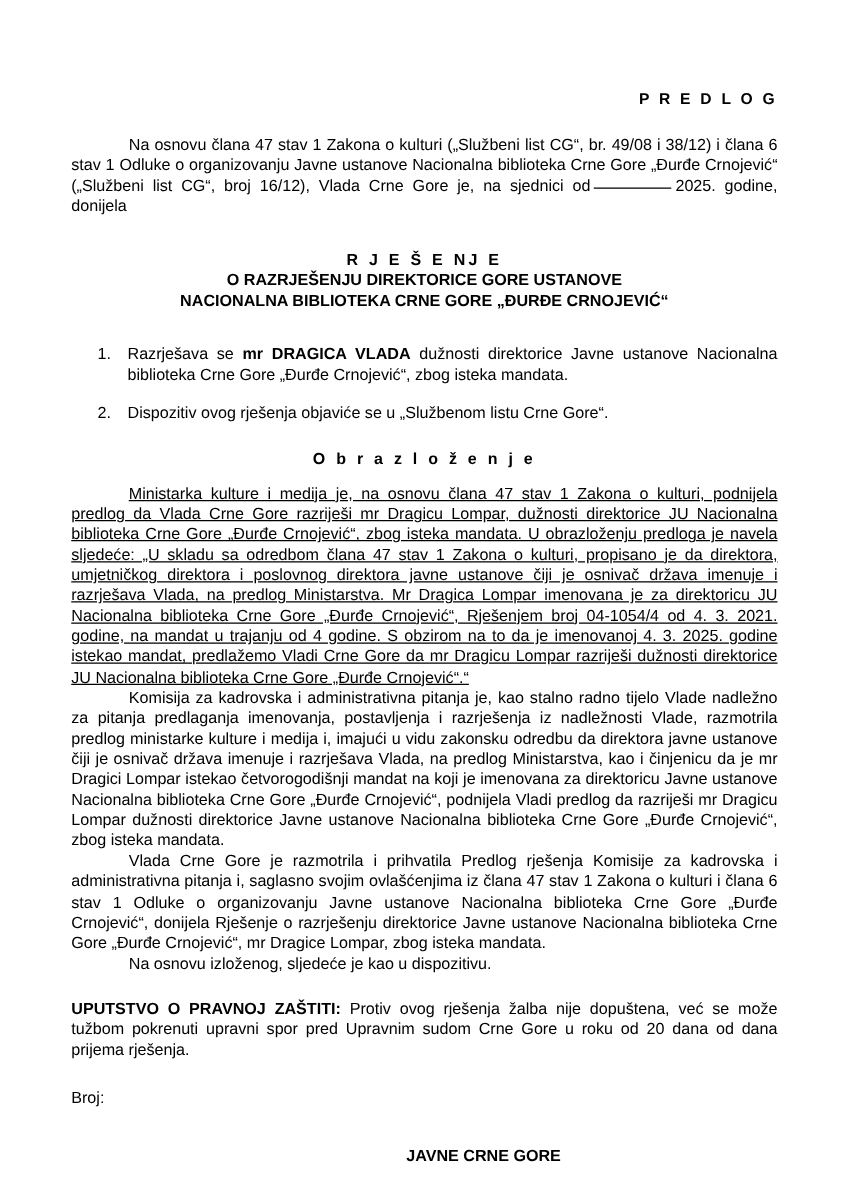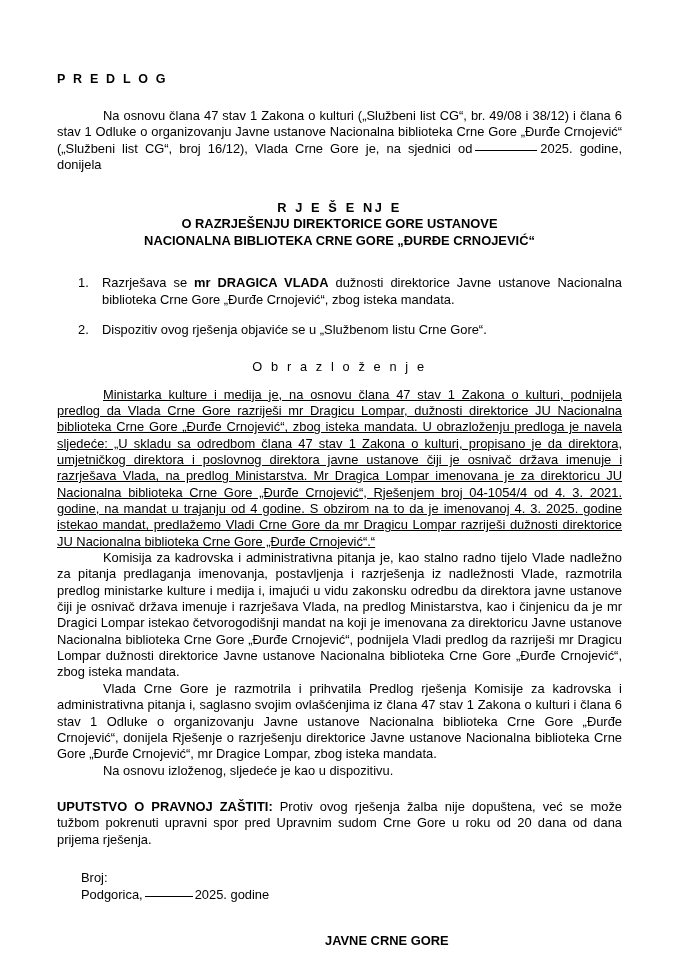--- a/index.html
+++ b/index.html
@@ -21,20 +21,21 @@
   }
   .content {
     position: absolute;
     left: 57px;
     top: 0;
     width: 565px;
   }
 
   
   .doc-header {
+    text-align: right;
     font-size: 12.5px;
     font-weight: bold;
     letter-spacing: 2.2px;
     margin-top: 72px;
     line-height: 14px;
   }
 
   
   .intro {
     margin-top: 22px;
@@ -93,21 +94,21 @@
   .item-text {
     flex: 1 1 auto;
     text-align: justify;
   }
   .item-text b { font-weight: bold; }
 
   
   .reason-heading {
     margin-top: 20px;
     text-align: center;
-    font-weight: normal;
+    font-weight: bold;
     font-size: 12.8px;
     letter-spacing: 2.6px;
     line-height: 16px;
   }
   .body-par {
     font-size: 12.9px;
     line-height: 16.35px;
     text-align: justify;
     text-indent: 46px;
     margin: 0;
@@ -121,21 +122,20 @@
     line-height: 16.4px;
     text-align: justify;
   }
   .legal b { font-weight: bold; }
 
   
   .meta {
     margin-top: 22px;
     font-size: 12.9px;
     line-height: 16.6px;
-    margin-left: 24px;
   }
 
   
   .sig-gov {
     margin-top: 30px;
     margin-left: 268px;
     font-size: 12.9px;
     font-weight: bold;
   }
 </style>
@@ -170,19 +170,18 @@
 
     <p class="body-par first">Ministarka kulture i medija je, na osnovu člana 47 stav 1 Zakona o kulturi, podnijela predlog da Vlada Crne Gore razriješi mr Dragicu Lompar, dužnosti direktorice JU Nacionalna biblioteka Crne Gore „Đurđe Crnojević“, zbog isteka mandata. U obrazloženju predloga je navela sljedeće: „U skladu sa odredbom člana 47 stav 1 Zakona o kulturi, propisano je da direktora, umjetničkog direktora i poslovnog direktora javne ustanove čiji je osnivač država imenuje i razrješava Vlada, na predlog Ministarstva. Mr Dragica Lompar imenovana je za direktoricu JU Nacionalna biblioteka Crne Gore „Đurđe Crnojević“, Rješenjem broj 04-1054/4 od 4. 3. 2021. godine, na mandat u trajanju od 4 godine. S obzirom na to da je imenovanoj 4. 3. 2025. godine istekao mandat, predlažemo Vladi Crne Gore da mr Dragicu Lompar razriješi dužnosti direktorice JU Nacionalna biblioteka Crne Gore „Đurđe Crnojević“.“</p>
     <p class="body-par">Komisija za kadrovska i administrativna pitanja je, kao stalno radno tijelo Vlade nadležno za pitanja predlaganja imenovanja, postavljenja i razrješenja iz nadležnosti Vlade, razmotrila predlog ministarke kulture i medija i, imajući u vidu zakonsku odredbu da direktora javne ustanove čiji je osnivač država imenuje i razrješava Vlada, na predlog Ministarstva, kao i činjenicu da je mr Dragici Lompar istekao četvorogodišnji mandat na koji je imenovana za direktoricu Javne ustanove Nacionalna biblioteka Crne Gore „Đurđe Crnojević“, podnijela Vladi predlog da razriješi mr Dragicu Lompar dužnosti direktorice Javne ustanove Nacionalna biblioteka Crne Gore „Đurđe Crnojević“, zbog isteka mandata.</p>
     <p class="body-par">Vlada Crne Gore je razmotrila i prihvatila Predlog rješenja Komisije za kadrovska i administrativna pitanja i, saglasno svojim ovlašćenjima iz člana 47 stav 1 Zakona o kulturi i člana 6 stav 1 Odluke o organizovanju Javne ustanove Nacionalna biblioteka Crne Gore „Đurđe Crnojević“, donijela Rješenje o razrješenju direktorice Javne ustanove Nacionalna biblioteka Crne Gore „Đurđe Crnojević“, mr Dragice Lompar, zbog isteka mandata.</p>
     <p class="body-par">Na osnovu izloženog, sljedeće je kao u dispozitivu.</p>
 
     <p class="legal"><b>UPUTSTVO O PRAVNOJ ZAŠTITI:</b><span> Protiv ovog rješenja žalba nije dopuštena, već se može tužbom pokrenuti upravni spor pred Upravnim sudom Crne Gore u roku od 20 dana od dana prijema rješenja.</span></p>
 
     <div class="meta">
       <div>Broj:</div>
-      <div><span>Podgorica,</span><span class="blank-line"></span><span>2025. godine</span></div>
     </div>
 
     <div class="sig-gov">JAVNE CRNE GORE</div>
 
   </div>
 </div>
 
 </body></html>

